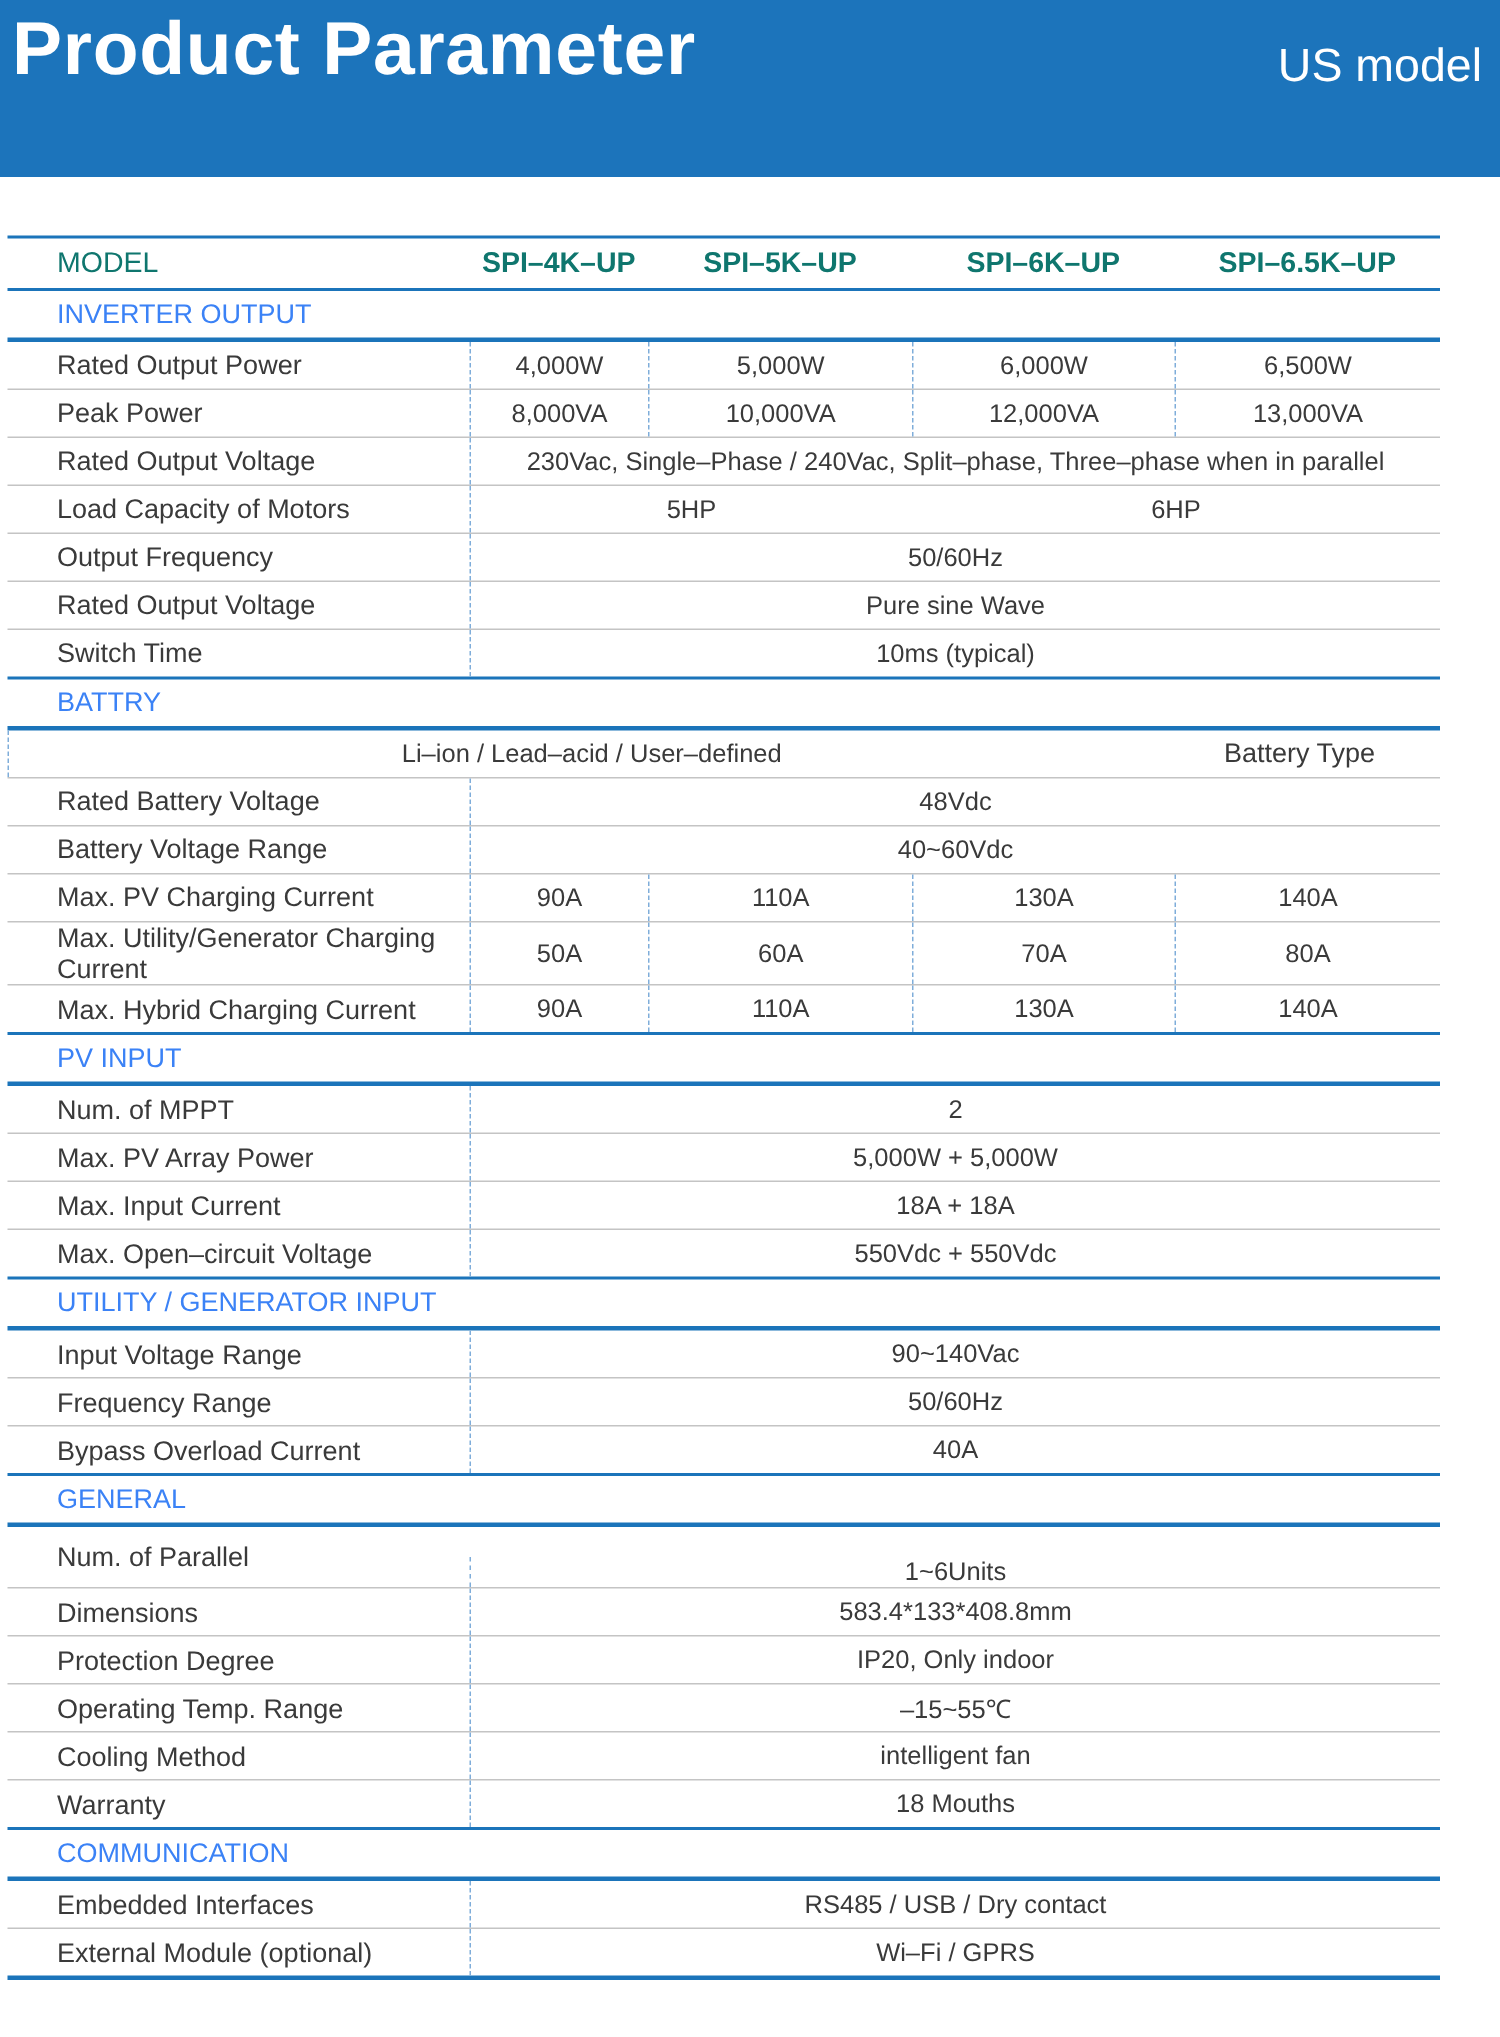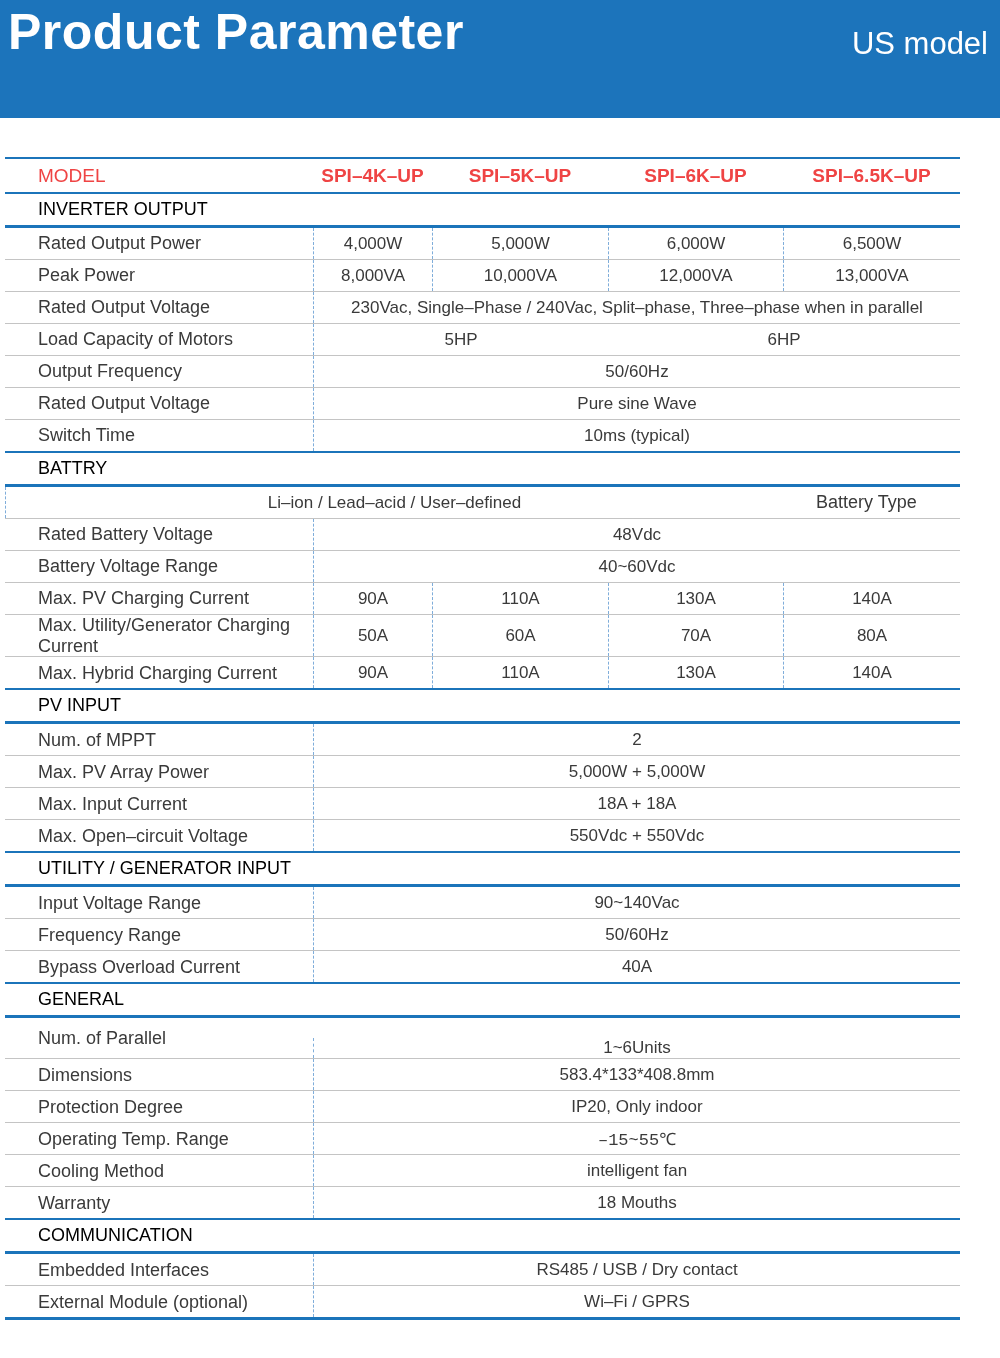--- a/index.html
+++ b/index.html
@@ -59,33 +59,33 @@
     justify-content:center;
     text-align:center;
     font-size:17px;
   }
   .cell.dash{
     border-left:1px dashed #7fadda;
   }
   
   .model-row{min-height:33px;}
   .model-row .cell{
-    color:#ef4444;
+    color:#0f766e;
     font-size:19px;
   }
   .model-row .cell.model-col{justify-content:center;font-weight:bold;}
   
   .section-title{
     border-top:2px solid #1b74ba;
     border-bottom:3px solid #1b74ba;
     min-height:31px;
     display:flex;
     align-items:center;
     padding-left:33px;
-    color:#000000;
+    color:#3b82f6;
     font-size:18px;
   }
   
   .rows .grid-row + .grid-row{
     border-top:1px solid #c4c4c4;
   }
 </style>
 </head>
 <body>
 
@@ -229,21 +229,21 @@
           <div class="grid-row">
             <div class="cell label">Dimensions</div>
             <div class="cell value dash" style="grid-column: span 4;">583.4*133*408.8mm</div>
           </div>
           <div class="grid-row">
             <div class="cell label">Protection Degree</div>
             <div class="cell value dash" style="grid-column: span 4;">IP20, Only indoor</div>
           </div>
           <div class="grid-row">
             <div class="cell label">Operating Temp. Range</div>
-            <div class="cell value dash" style="grid-column: span 4; font-family: Liberation Mono, monospace;">–15~55℃</div>
+            <div class="cell value dash" style="grid-column: span 4;">–15~55℃</div>
           </div>
           <div class="grid-row">
             <div class="cell label">Cooling Method</div>
             <div class="cell value dash" style="grid-column: span 4; text-align: right;">intelligent fan</div>
           </div>
           <div class="grid-row">
             <div class="cell label">Warranty</div>
             <div class="cell value dash" style="grid-column: span 4;">18 Mouths</div>
           </div>
         </div>

